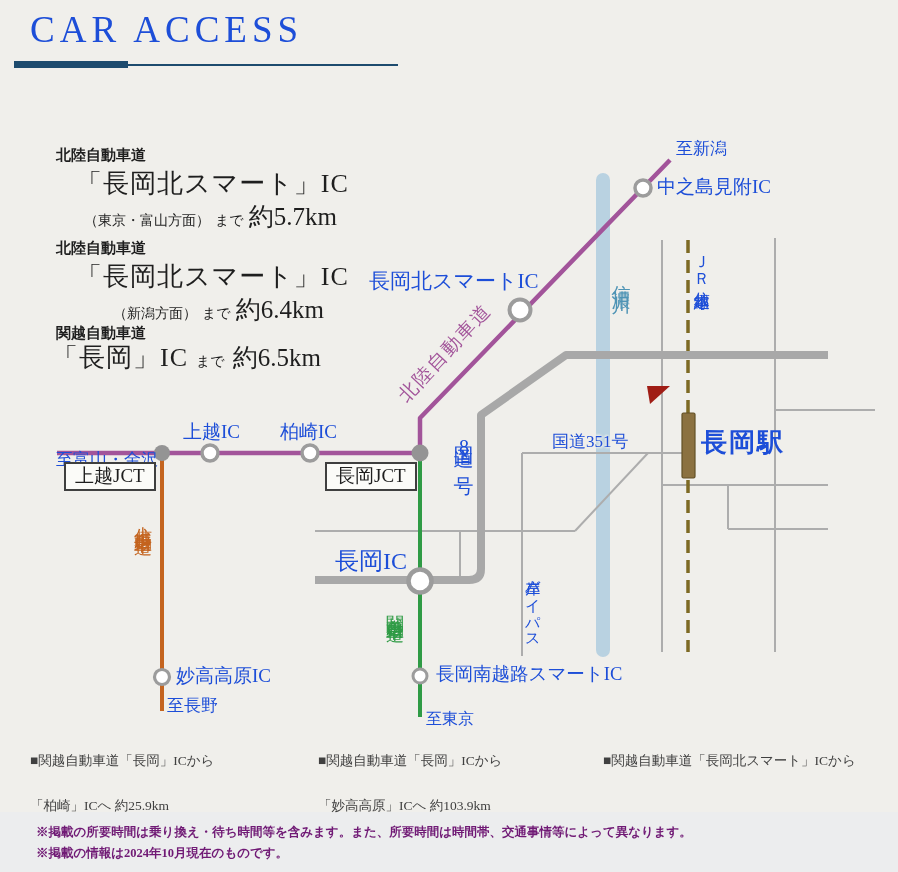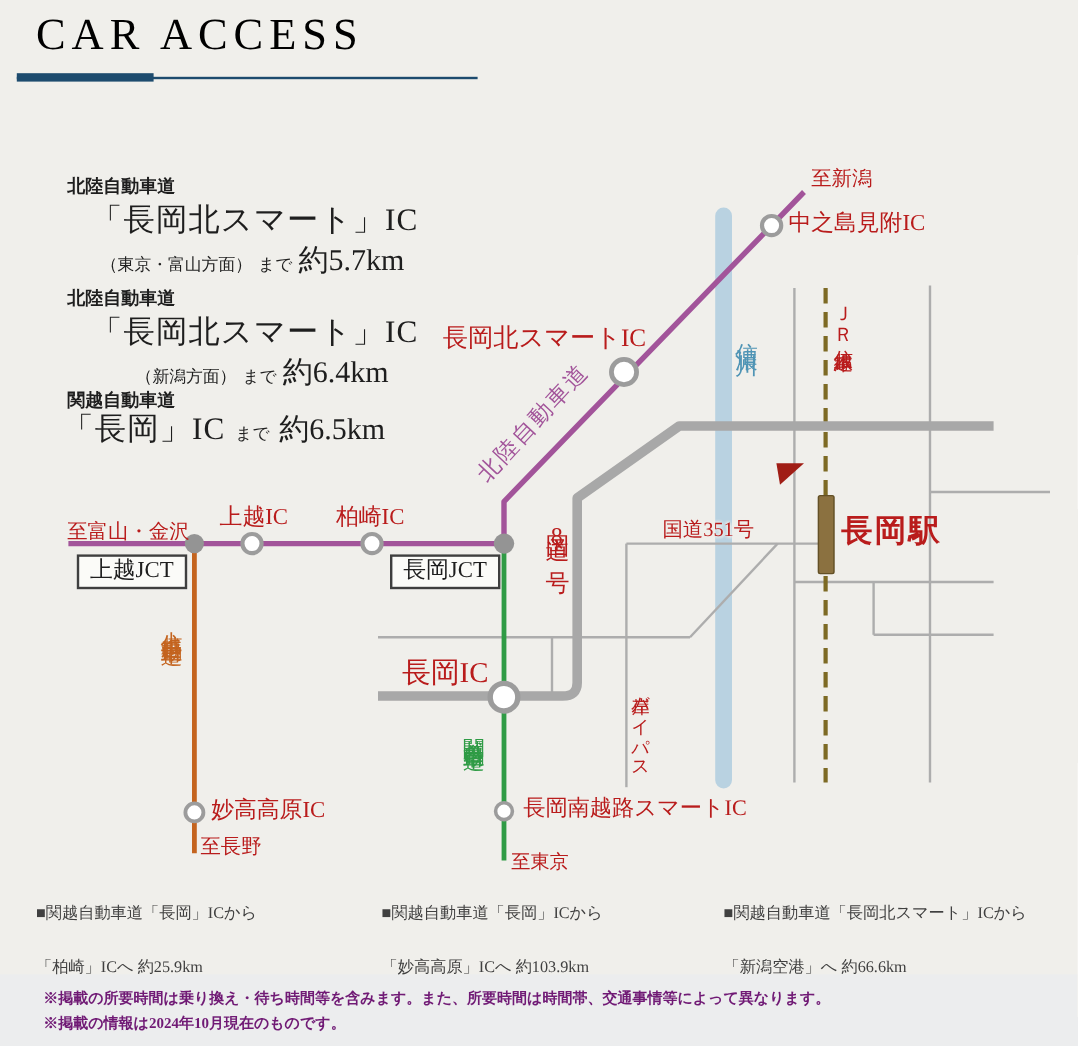--- a/index.html
+++ b/index.html
@@ -1,26 +1,26 @@
 <!DOCTYPE html>
 <html><head>
 <meta charset="utf-8">
 <style>
   html,body { margin:0; padding:0; }
   .page {
     position:relative; width:898px; height:872px;
     background:#f0efeb; overflow:hidden;
     font-family:"Liberation Serif", serif; color:#1e1e1e;
   }
-  .lbl { position:absolute; white-space:nowrap; line-height:1.05; color:#b91c1c; }
+  .lbl { position:absolute; white-space:nowrap; line-height:1.05; color:#1d4ed8; }
   .v   { writing-mode:vertical-rl; text-orientation:upright; }
   .halo{ text-shadow:0 0 3px #f0efeb, 0 0 3px #f0efeb, 1px 1px 2px #f0efeb, -1px -1px 2px #f0efeb; }
 
   
-  .title { position:absolute; left:30px; top:8px; font-size:37px; letter-spacing:5px; color:#000000; }
+  .title { position:absolute; left:30px; top:8px; font-size:37px; letter-spacing:5px; color:#1d4ed8; }
   .rule-thin  { position:absolute; left:14px; top:64px; width:384px; height:2px; background:#1d4b6e; }
   .rule-thick { position:absolute; left:14px; top:61px; width:114px; height:7px; background:#1d4b6e; }
 
   
   .info-road { position:absolute; font-size:15px; font-weight:700; white-space:nowrap; }
   .info-name { position:absolute; font-size:26px; white-space:nowrap; letter-spacing:1px;margin-left:24px; }
   .info-line { position:absolute; display:flex; align-items:baseline; gap:5px; white-space:nowrap; }
   .info-branch { font-size:14px; }
   .info-made   { font-size:14px; }
   .info-dist   { font-size:25px; }
@@ -129,21 +129,21 @@
 
     <polygon points="647,386 670,386 650,404" fill="#a01d15"></polygon>
   </svg>
 
   <div class="lbl fs17" style="left:676px; top:140px;">至新潟</div>
   <div class="lbl fs19" style="left:657px; top:177px;">中之島見附IC</div>
   <div class="lbl fs21" style="left:369px; top:270px;">長岡北スマートIC</div>
   <div class="lbl fs19 purple rot" style="left:402px; top:389px;">北陸自動車道</div>
   <div class="lbl fs19 blue v" style="left:611px; top:270px; letter-spacing:5px;">信濃川</div>
   <div class="lbl fs16 v" style="left:693px; top:245px; letter-spacing:1px;">ＪＲ信越本線</div>
-  <div class="lbl fs17" style="left:56px; top:434px;">至富山・金沢</div>
+  <div class="lbl fs17" style="left:56px; top:451px;">至富山・金沢</div>
   <div class="lbl fs19" style="left:183px; top:422px;">上越IC</div>
   <div class="lbl fs19" style="left:280px; top:422px;">柏崎IC</div>
   <div class="jct-box" style="left:64px; top:462px;">上越JCT</div>
   <div class="jct-box" style="left:325px; top:462px;">長岡JCT</div>
   <div class="lbl fs20 v halo" style="left:453px; top:430px; letter-spacing:3px;">国道8号</div>
   <div class="lbl fs17 halo" style="left:552px; top:433px;">国道351号</div>
   <div class="lbl fs26" style="left:701px; top:429px; letter-spacing:2px; font-weight:700;">長岡駅</div>
   <div class="lbl v halo" style="left:524px; top:568px; font-size:15px; letter-spacing:1px;">左岸バイパス</div>
   <div class="lbl fs24" style="left:335px; top:549px;">長岡IC</div>
   <div class="lbl fs18 green v" style="left:385px; top:601px; letter-spacing:2px;">関越自動車道</div>
@@ -158,19 +158,18 @@
   <div class="note" style="left:30px; width:250px;">
     <div class="l1">■関越自動車道「長岡」ICから</div>
     <div class="l2">「柏崎」ICへ 約25.9km</div>
   </div>
   <div class="note" style="left:318px; width:248px;">
     <div class="l1">■関越自動車道「長岡」ICから</div>
     <div class="l2">「妙高高原」ICへ 約103.9km</div>
   </div>
   <div class="note" style="left:603px; width:258px;">
     <div class="l1">■関越自動車道「長岡北スマート」ICから</div>
-    <div class="l2">「新潟空港」へ 約66.6km</div>
   </div>
 
   <div class="footnote" style="top:824px;">※掲載の所要時間は乗り換え・待ち時間等を含みます。また、所要時間は時間帯、交通事情等によって異なります。</div>
   <div class="footnote" style="top:845px;">※掲載の情報は2024年10月現在のものです。</div>
 
 </div>
 
 </body></html>

